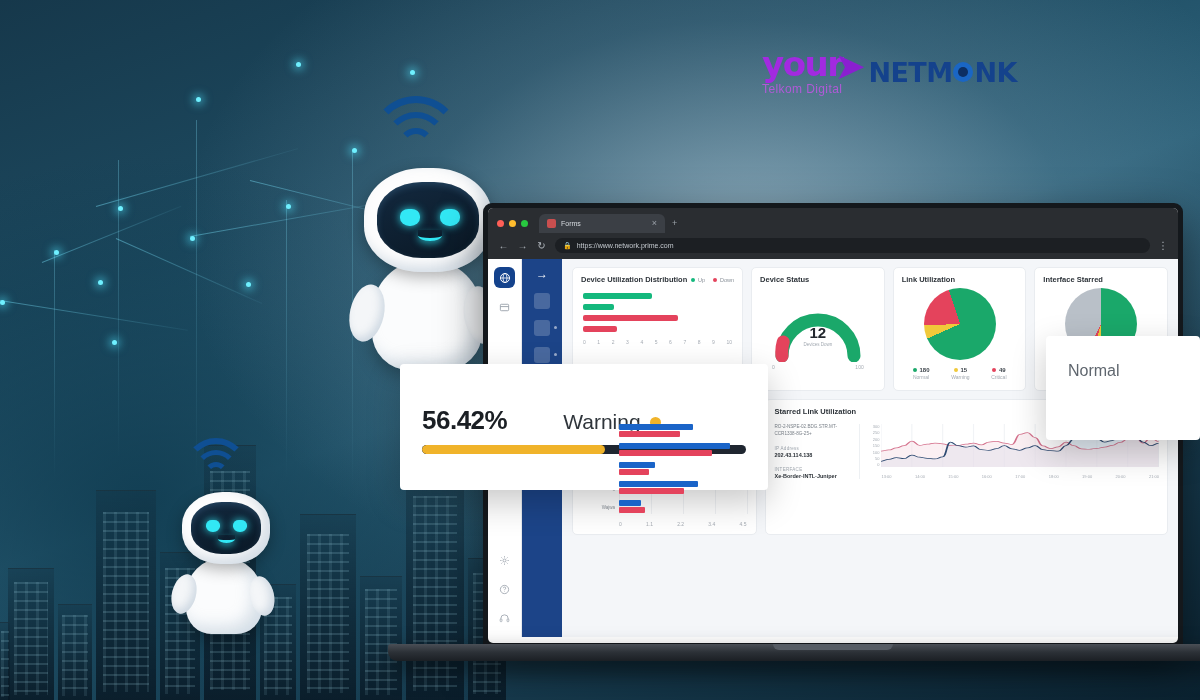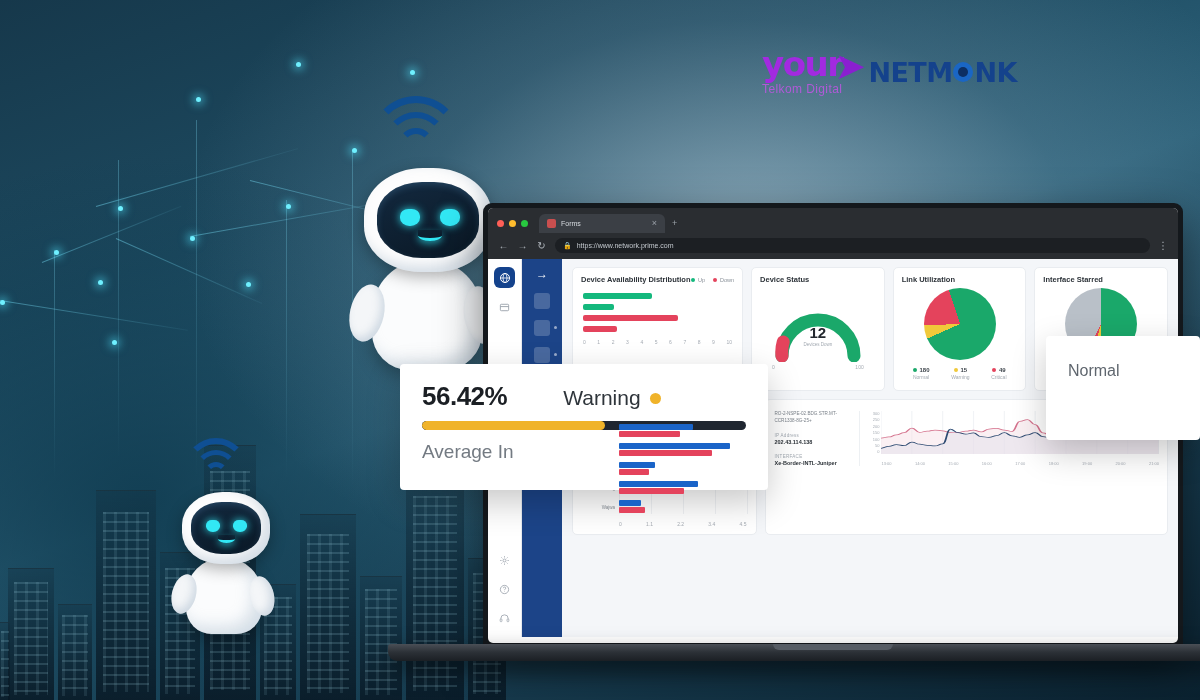--- a/index.html
+++ b/index.html
@@ -212,21 +212,21 @@
   .sl-xax { position:absolute; left:13px; right:0; bottom:0; display:flex; justify-content:space-between; }
   .sl-xax span { font-size:4px; color:#a6acb4; }
 
   
   .callout-left {
     position:absolute; left:400px; top:364px; width:368px; height:126px;
     background:#fff; border-radius:4px; box-shadow:0 12px 34px rgba(0,0,0,.22);
     padding:17px 22px; overflow:hidden;
   }
   .co-row1 { display:flex; align-items:baseline; gap:56px; }
-  .co-pct { font-size:26px; font-weight:bold; color:#1b1f24; letter-spacing:-.5px; }
+  .co-pct { font-size:26px; font-weight:bold; color:#1b1f24; letter-spacing:-.5px;margin-top:24px; }
   .co-status { font-size:21px; color:#2f353b; display:flex; align-items:center; gap:9px; }
   .co-sdot { width:11px; height:11px; border-radius:50%; background:#f0b32a; }
   .co-bar { height:9px; border-radius:5px; background:#1f2630; margin-top:9px; position:relative; overflow:hidden; }
   .co-fill { position:absolute; left:0; top:0; bottom:0; border-radius:5px; background:#f0b32a; }
   .co-sub { font-size:19px; color:#737a82; margin-top:11px; }
 
   .callout-right {
     position:absolute; left:1046px; top:336px; width:154px; height:104px;
     background:#fff; border-radius:4px; box-shadow:0 12px 34px rgba(0,0,0,.22);
     padding:17px 0 0 22px; overflow:hidden;
@@ -408,21 +408,21 @@
           <div class="np-item"></div>
         </div>
 
         <div class="content">
 
 
           <div class="grid-top">
 
             <div class="card h-top">
               <div class="card-head">
-                <span class="card-title">Device Availability Distribution</span>
+                <span class="card-title">Device Utilization Distribution</span>
                 <span class="legend">
                   <span class="lg">
                     <span class="lgdot" style="background:#14b87d"></span>
                     <span>Up</span>
                   </span>
                   <span class="lg">
                     <span class="lgdot" style="background:#e4435c"></span>
                     <span>Down</span>
                   </span>
                 </span>
@@ -591,20 +591,33 @@
               <div class="axisx" style="padding-left:38px">
                 <span>0</span>
                 <span>1.1</span>
                 <span>2.2</span>
                 <span>3.4</span>
                 <span>4.5</span>
               </div>
             </div>
 
             <div class="card h-bot">
+              <div class="card-head">
+                <span class="card-title">Starred Link Utilization</span>
+                <span class="legend">
+                  <span class="lg">
+                    <span class="lgdot" style="background:#2e4b72"></span>
+                    <span>In</span>
+                  </span>
+                  <span class="lg">
+                    <span class="lgdot" style="background:#d4718c"></span>
+                    <span>Out</span>
+                  </span>
+                </span>
+              </div>
               <div class="sl-body">
                 <div class="sl-info">
                   <div class="sl-dev">RO-2-NSPE-02.BDG.STR.MT-CCR1338-8G-25+</div>
                   <div class="sl-k">IP Address</div>
                   <div class="sl-v">202.43.114.138</div>
                   <div class="sl-k">INTERFACE</div>
                   <div class="sl-v">Xe-Border-INTL-Juniper</div>
                 </div>
                 <div class="sl-chart">
                   <div class="sl-yax">
@@ -663,18 +676,17 @@
   <div class="co-row1">
     <div class="co-pct">56.42%</div>
     <div class="co-status">
       <span>Warning</span>
       <span class="co-sdot"></span>
     </div>
   </div>
   <div class="co-bar">
     <div class="co-fill" id="co-fill" style="width: 56.42%;"></div>
   </div>
-  <div class="co-sub">Average In</div>
 </div>
 
 <div class="callout-right">
   <div class="cr-sub">Normal</div>
 </div>
 
 </body></html>

